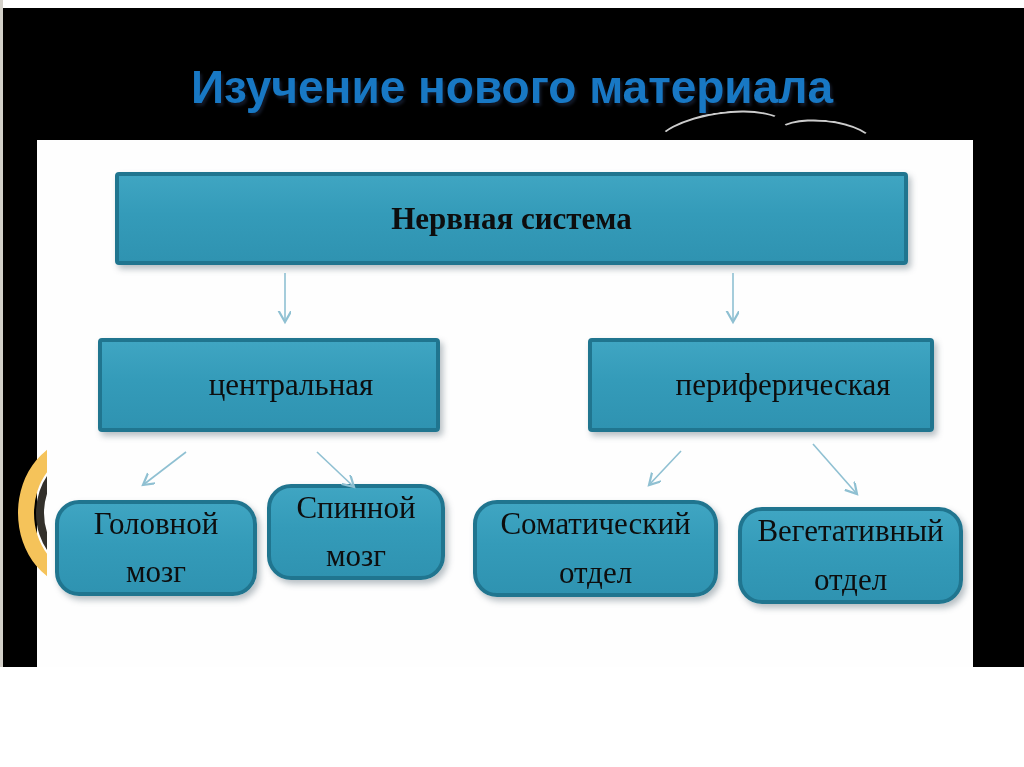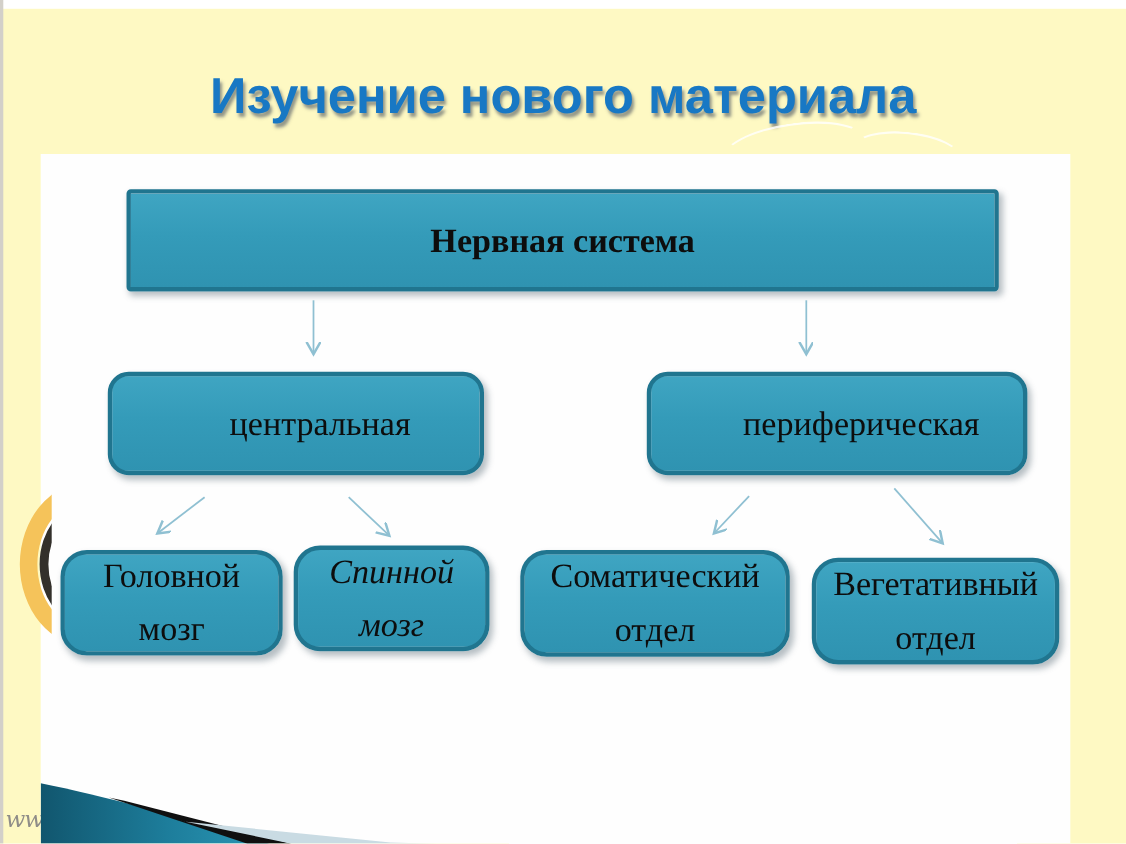--- a/index.html
+++ b/index.html
@@ -1,18 +1,18 @@
 <!DOCTYPE html>
 <html><head>
 <meta charset="utf-8">
 <style>
   html,body { margin:0; padding:0; }
   .slide {
-    position:relative; width:1024px; height:767px;
-    background:#fef9c3; overflow:hidden;
+    position:relative; width:1024px; height:667px;
+    background:#000000; overflow:hidden;
     font-family:"Liberation Sans", sans-serif;
   }
   .top-strip { position:absolute; left:0; top:0; width:1024px; height:8px; background:#ffffff; }
   .left-edge { position:absolute; left:0; top:0; width:3px; height:767px; background:#d3d0c9; }
 
   .title {
     position:absolute; left:0; top:60px; width:1024px;
     text-align:center; font-size:46px; font-weight:bold;
     color:#1878c4; letter-spacing:0px;
     text-shadow:2px 3px 3px rgba(35,48,75,0.5);
@@ -53,26 +53,26 @@
     position:absolute; box-sizing:border-box;
     background:linear-gradient(180deg,#3fa5c2 0%, #349bb9 45%, #2f93b1 100%);
     border:4px solid #20758f;
     box-shadow:3px 4px 6px rgba(95,112,124,0.45);
     display:flex; align-items:center; justify-content:center;
     text-align:center; color:#0d0d0d;
     font-family:"Liberation Serif", serif;
   }
   .box.root  { left:115px; top:172px; width:793px; height:93px;
                font-size:31px; font-weight:bold; border-radius:4px; }
-  .box.mid   { font-size:31px; border-radius:19px;padding-left:44px; }
+  .box.mid   { font-size:31px; border-radius:4px;padding-left:44px; }
   .box.mid.m0 { left:98px;  top:338px; width:342px; height:94px; }
   .box.mid.m1 { left:588px; top:338px; width:346px; height:94px;align-items:center; }
   .box.leaf  { font-size:31px; line-height:1.55; border-radius:24px; padding:0 16px; }
   .box.leaf.l0 { left:55px;  top:500px; width:202px; height:96px; }
-  .box.leaf.l1 { left:267px; top:496px; width:178px; height:96px;font-style:italic; }
+  .box.leaf.l1 { left:267px; top:484px; width:178px; height:96px; }
   .box.leaf.l2 { left:473px; top:500px; width:245px; height:97px; }
   .box.leaf.l3 { left:738px; top:507px; width:225px; height:97px; }
 
   .connectors { position:absolute; left:0; top:0; width:1024px; height:767px;
                 pointer-events:none; z-index:4; }
 
   
   .wedge { position:absolute; left:37px; top:698px; width:400px; height:69px; z-index:5; }
 
   .watermark {

